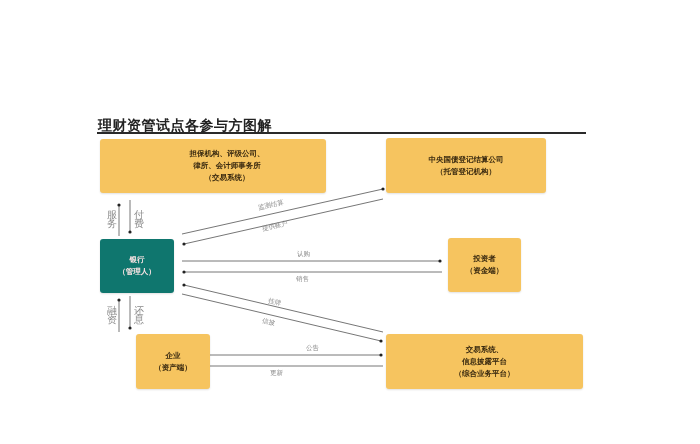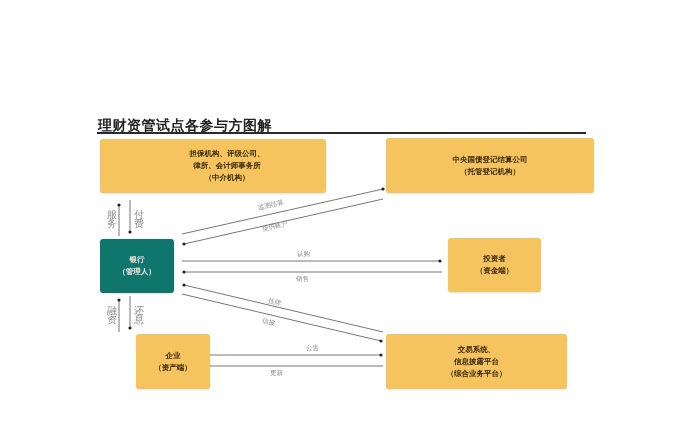--- a/index.html
+++ b/index.html
@@ -47,44 +47,44 @@
     <line x1="130" y1="296" x2="130" y2="328" marker-end="url(#dot)"></line>
 
     <line x1="182" y1="355" x2="381" y2="355" marker-end="url(#dot)"></line>
     <line x1="383" y1="366" x2="184" y2="366" marker-end="url(#dot)"></line>
   </g>
 </svg>
 
 <div class="box" style="left:100px;top:139px;width:198px;height:54px;padding-left:28px;">
   <span>担保机构、评级公司、</span>
   <span>律所、会计师事务所</span>
-  <span>（中介机构）</span>
+  <span>（交易系统）</span>
 </div>
 
-<div class="box" style="left:386px;top:138px;width:208px;height:55px;">
+<div class="box" style="left:386px;top:138px;width:160px;height:55px;">
   <span>中央国债登记结算公司</span>
   <span>（托管登记机构）</span>
 </div>
 
 <div class="box red" style="left:100px;top:239px;width:74px;height:54px;">
   <span>银行</span>
   <span>（管理人）</span>
 </div>
 
-<div class="box" style="left:448px;top:238px;width:93px;height:54px;">
+<div class="box" style="left:448px;top:238px;width:73px;height:54px;">
   <span>投资者</span>
   <span>（资金端）</span>
 </div>
 
 <div class="box" style="left:100px;top:334px;width:74px;height:55px;margin-left:36px;">
   <span>企业</span>
   <span>（资产端）</span>
 </div>
 
-<div class="box" style="left:386px;top:334px;width:181px;height:55px;">
+<div class="box" style="left:386px;top:334px;width:197px;height:55px;">
   <span>交易系统、</span>
   <span>信息披露平台</span>
   <span>（综合业务平台）</span>
 </div>
 
 <div class="vlbl" style="left:107px;top:210px;">服务</div>
 <div class="vlbl" style="left:134px;top:210px;">付费</div>
 
 <div class="lbl" style="left:258px;top:201px;transform:rotate(-12.5deg);">监测结算</div>
 <div class="lbl" style="left:262px;top:222px;transform:rotate(-12.5deg);">提供账户</div>

